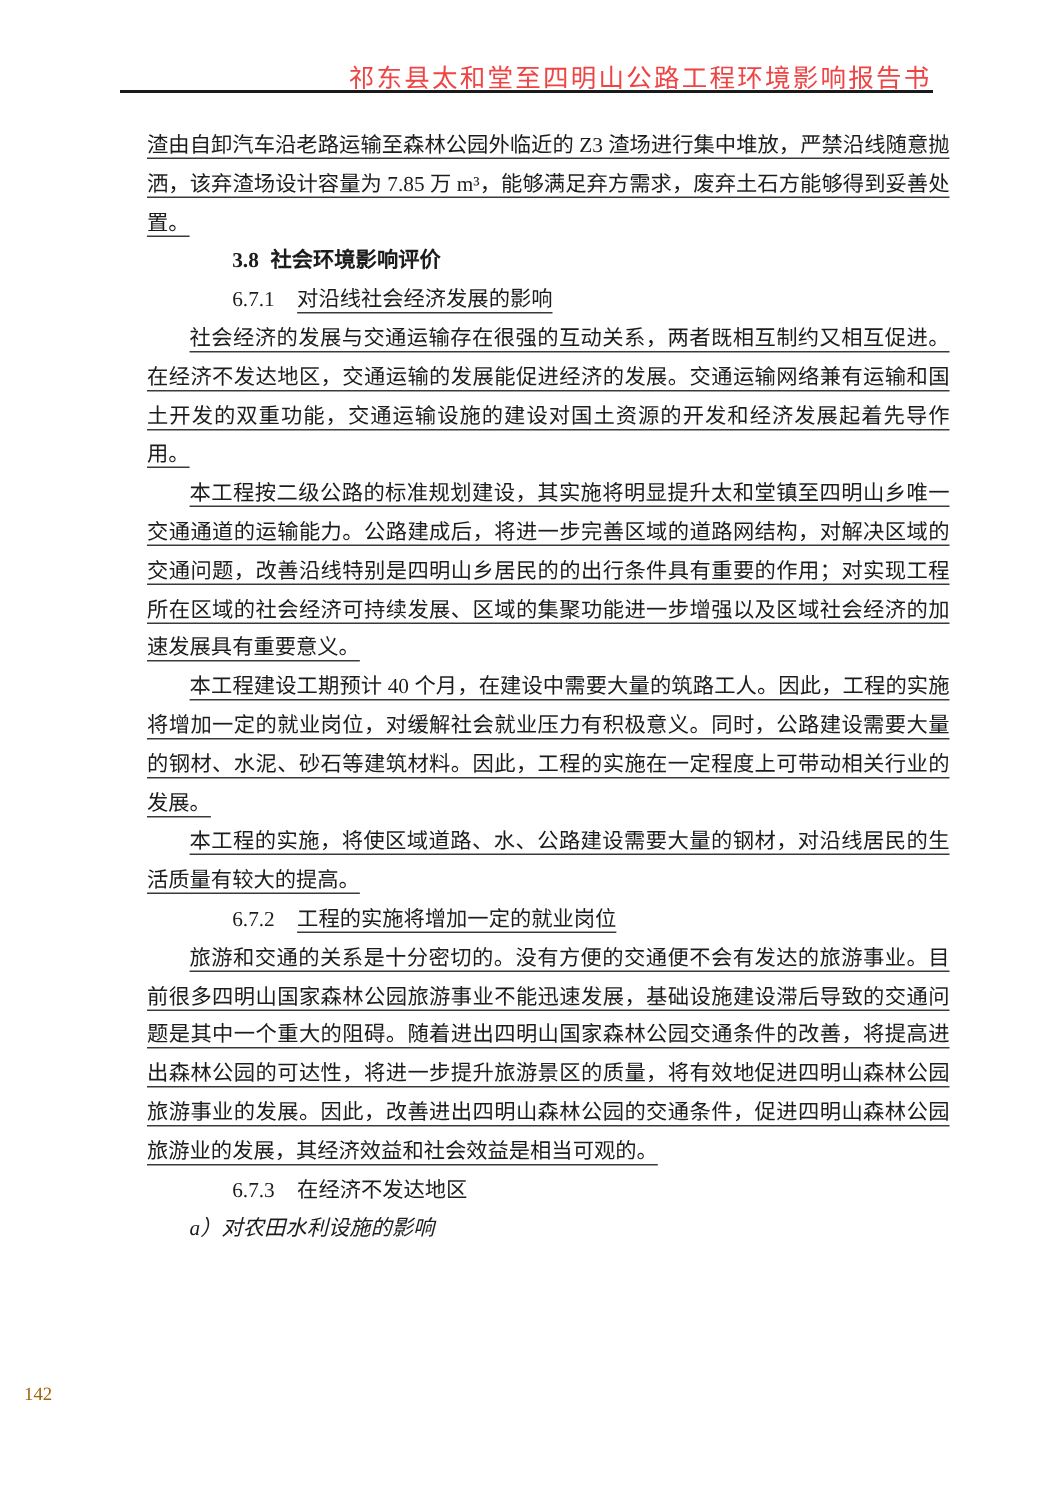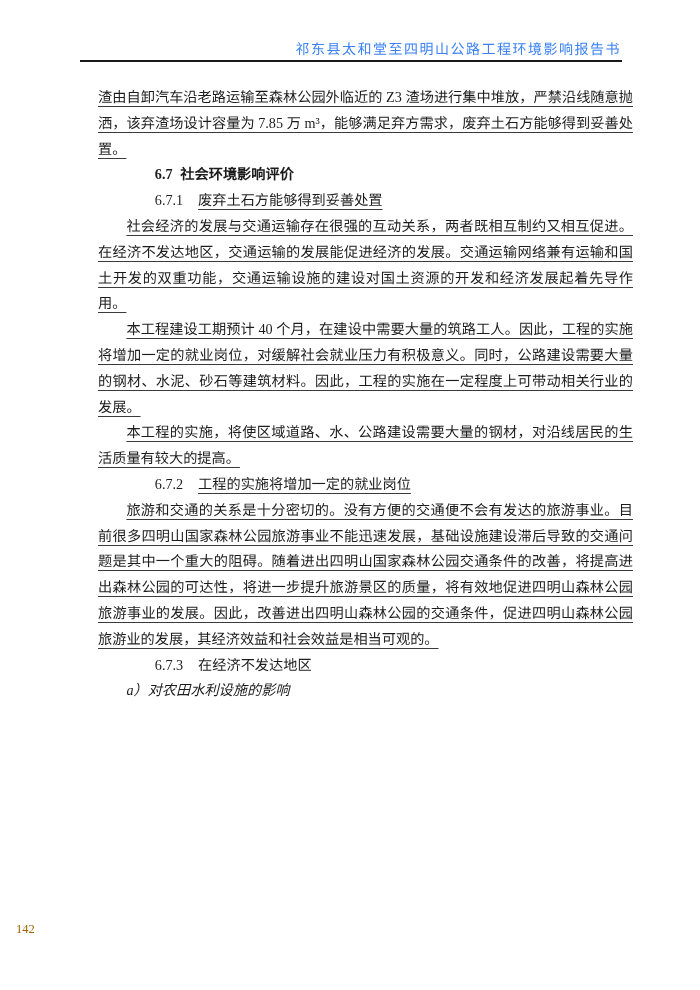--- a/index.html
+++ b/index.html
@@ -12,23 +12,23 @@
     height: 990px;
     position: relative;
     font-family: "Liberation Serif", serif;
     color: #1c1c1c;
     overflow: hidden;
   }
   .page-header {
     position: absolute;
     top: 38px;
     right: 79px;
-    font-size: 14px;
+    font-size: 17px;
     letter-spacing: 1.5px;
-    color: #3b82f6;
+    color: #ef4444;
     white-space: nowrap;
     text-align: right;
   }
   .header-rule {
     position: absolute;
     top: 60px;
     left: 80px;
     width: 542px;
     height: 0;
     border-top: 2px solid #1a1a1a;
@@ -88,26 +88,27 @@
 <body>
 
 <div class="page-header">祁东县太和堂至四明山公路工程环境影响报告书</div>
 
 <div class="header-rule"></div>
 
 <div class="content">
 
   <p class="cont u">渣由自卸汽车沿老路运输至森林公园外临近的 Z3 渣场进行集中堆放，严禁沿线随意抛洒，该弃渣场设计容量为 7.85 万 m³，能够满足弃方需求，废弃土石方能够得到妥善处置。</p>
 
-  <p class="h-major"><span class="h-num">6.7</span><span>社会环境影响评价</span></p>
+  <p class="h-major"><span class="h-num">3.8</span><span>社会环境影响评价</span></p>
 
-  <p class="h-minor"><span class="h-num">6.7.1</span><span class="u">废弃土石方能够得到妥善处置</span></p>
+  <p class="h-minor"><span class="h-num">6.7.1</span><span class="u">对沿线社会经济发展的影响</span></p>
 
   <p class="u">社会经济的发展与交通运输存在很强的互动关系，两者既相互制约又相互促进。在经济不发达地区，交通运输的发展能促进经济的发展。交通运输网络兼有运输和国土开发的双重功能，交通运输设施的建设对国土资源的开发和经济发展起着先导作用。</p>
 
+  <p class="u">本工程按二级公路的标准规划建设，其实施将明显提升太和堂镇至四明山乡唯一交通通道的运输能力。公路建成后，将进一步完善区域的道路网结构，对解决区域的交通问题，改善沿线特别是四明山乡居民的的出行条件具有重要的作用；对实现工程所在区域的社会经济可持续发展、区域的集聚功能进一步增强以及区域社会经济的加速发展具有重要意义。</p>
 
   <p class="u">本工程建设工期预计 40 个月，在建设中需要大量的筑路工人。因此，工程的实施将增加一定的就业岗位，对缓解社会就业压力有积极意义。同时，公路建设需要大量的钢材、水泥、砂石等建筑材料。因此，工程的实施在一定程度上可带动相关行业的发展。</p>
 
   <p class="u">本工程的实施，将使区域道路、水、公路建设需要大量的钢材，对沿线居民的生活质量有较大的提高。</p>
 
   <p class="h-minor"><span class="h-num">6.7.2</span><span class="u">工程的实施将增加一定的就业岗位</span></p>
 
   <p class="u">旅游和交通的关系是十分密切的。没有方便的交通便不会有发达的旅游事业。目前很多四明山国家森林公园旅游事业不能迅速发展，基础设施建设滞后导致的交通问题是其中一个重大的阻碍。随着进出四明山国家森林公园交通条件的改善，将提高进出森林公园的可达性，将进一步提升旅游景区的质量，将有效地促进四明山森林公园旅游事业的发展。因此，改善进出四明山森林公园的交通条件，促进四明山森林公园旅游业的发展，其经济效益和社会效益是相当可观的。</p>
 
   <p class="h-minor"><span class="h-num">6.7.3</span><span>在经济不发达地区</span></p>

